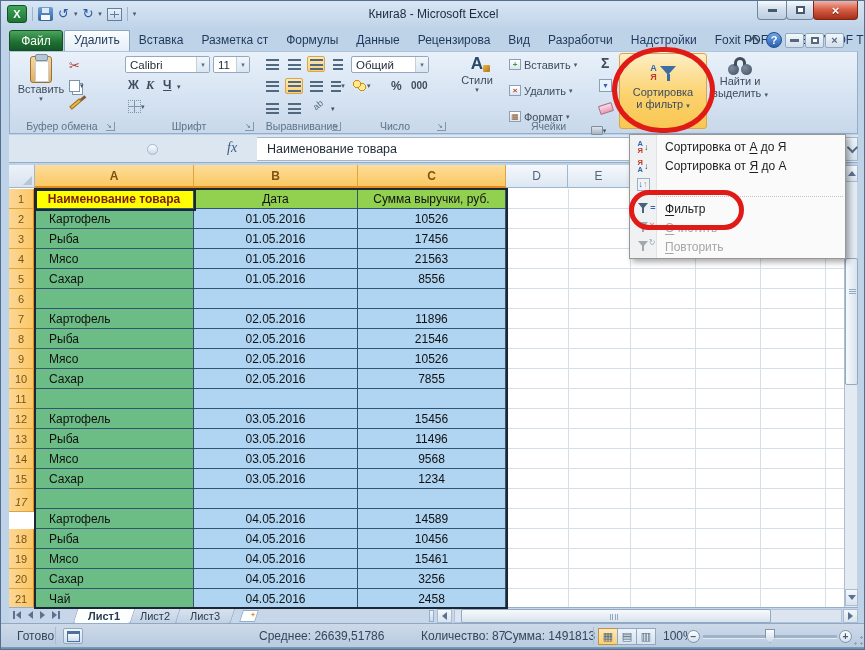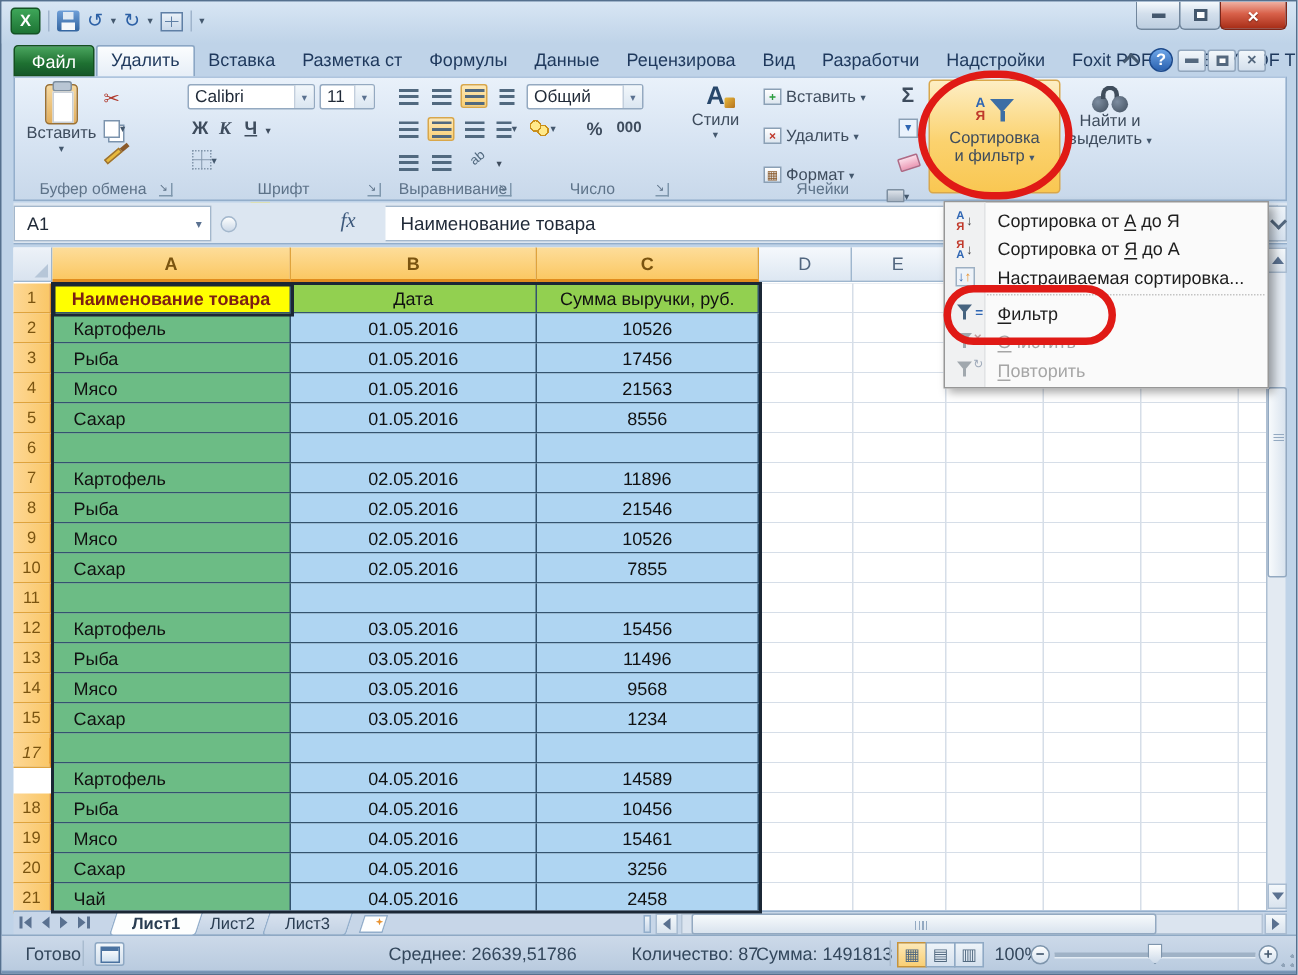--- a/index.html
+++ b/index.html
@@ -232,20 +232,21 @@
       <span class="qsep"></span>
       <span class="qsave"></span>
       <span class="qico">↺</span>
         <span class="qdd">▾</span>
       <span class="qico">↻</span>
         <span class="qdd">▾</span>
       <span class="qtbl"></span>
       <span class="qsep"></span>
       <span class="qdd">▾</span>
     </div>
+    <div id="title-text">Книга8  -  Microsoft Excel</div>
     <div id="winbtns">
       <div class="winbtn" style="width:30px">
           <span class="g-min"></span>
         </div>
       <div class="winbtn" style="width:28px">
           <span class="g-restore"></span>
         </div>
       <div class="winbtn close" style="width:45px">
           <span class="g-close">×</span>
         </div>
@@ -426,24 +427,20 @@
   </div>
   <div id="find-btn">
     <span class="binoc">
         <span class="bridge"></span>
       </span>
     <span>Найти и</span>
     <span><span>выделить</span> <span class="qdd">▾</span></span>
   </div>
 
   <div id="fbar">
-    <div id="namebox">
-      <span class="val">A1</span>
-      <span class="ca"></span>
-    </div>
     <div id="fbsplit"></div>
     <div id="fxlabel">fx</div>
     <div id="fcontent">
       <span class="txt">Наименование товара</span>
     </div>
     <div id="fexpand"></div>
   </div>
 
   <div id="gridbg"></div>
   <div class="hlines"></div>
@@ -586,21 +583,20 @@
         </span>
         <span class="mlabel">Сортировка от <u>Я</u> до А</span>
       </div>
       <div class="mitem">
         <span class="mic">
           <span class="mcust">
             <span class="du">↓</span>
             <span class="uu">↑</span>
           </span>
         </span>
-        <span class="mlabel"><u>Н</u>астраиваемая сортировка...</span>
       </div>
       <div class="msep"></div>
       <div class="mitem">
         <span class="mic">
           <span class="mfun">
             <span class="feq">=</span>
           </span>
         </span>
         <span class="mlabel"><u>Ф</u>ильтр</span>
       </div>

